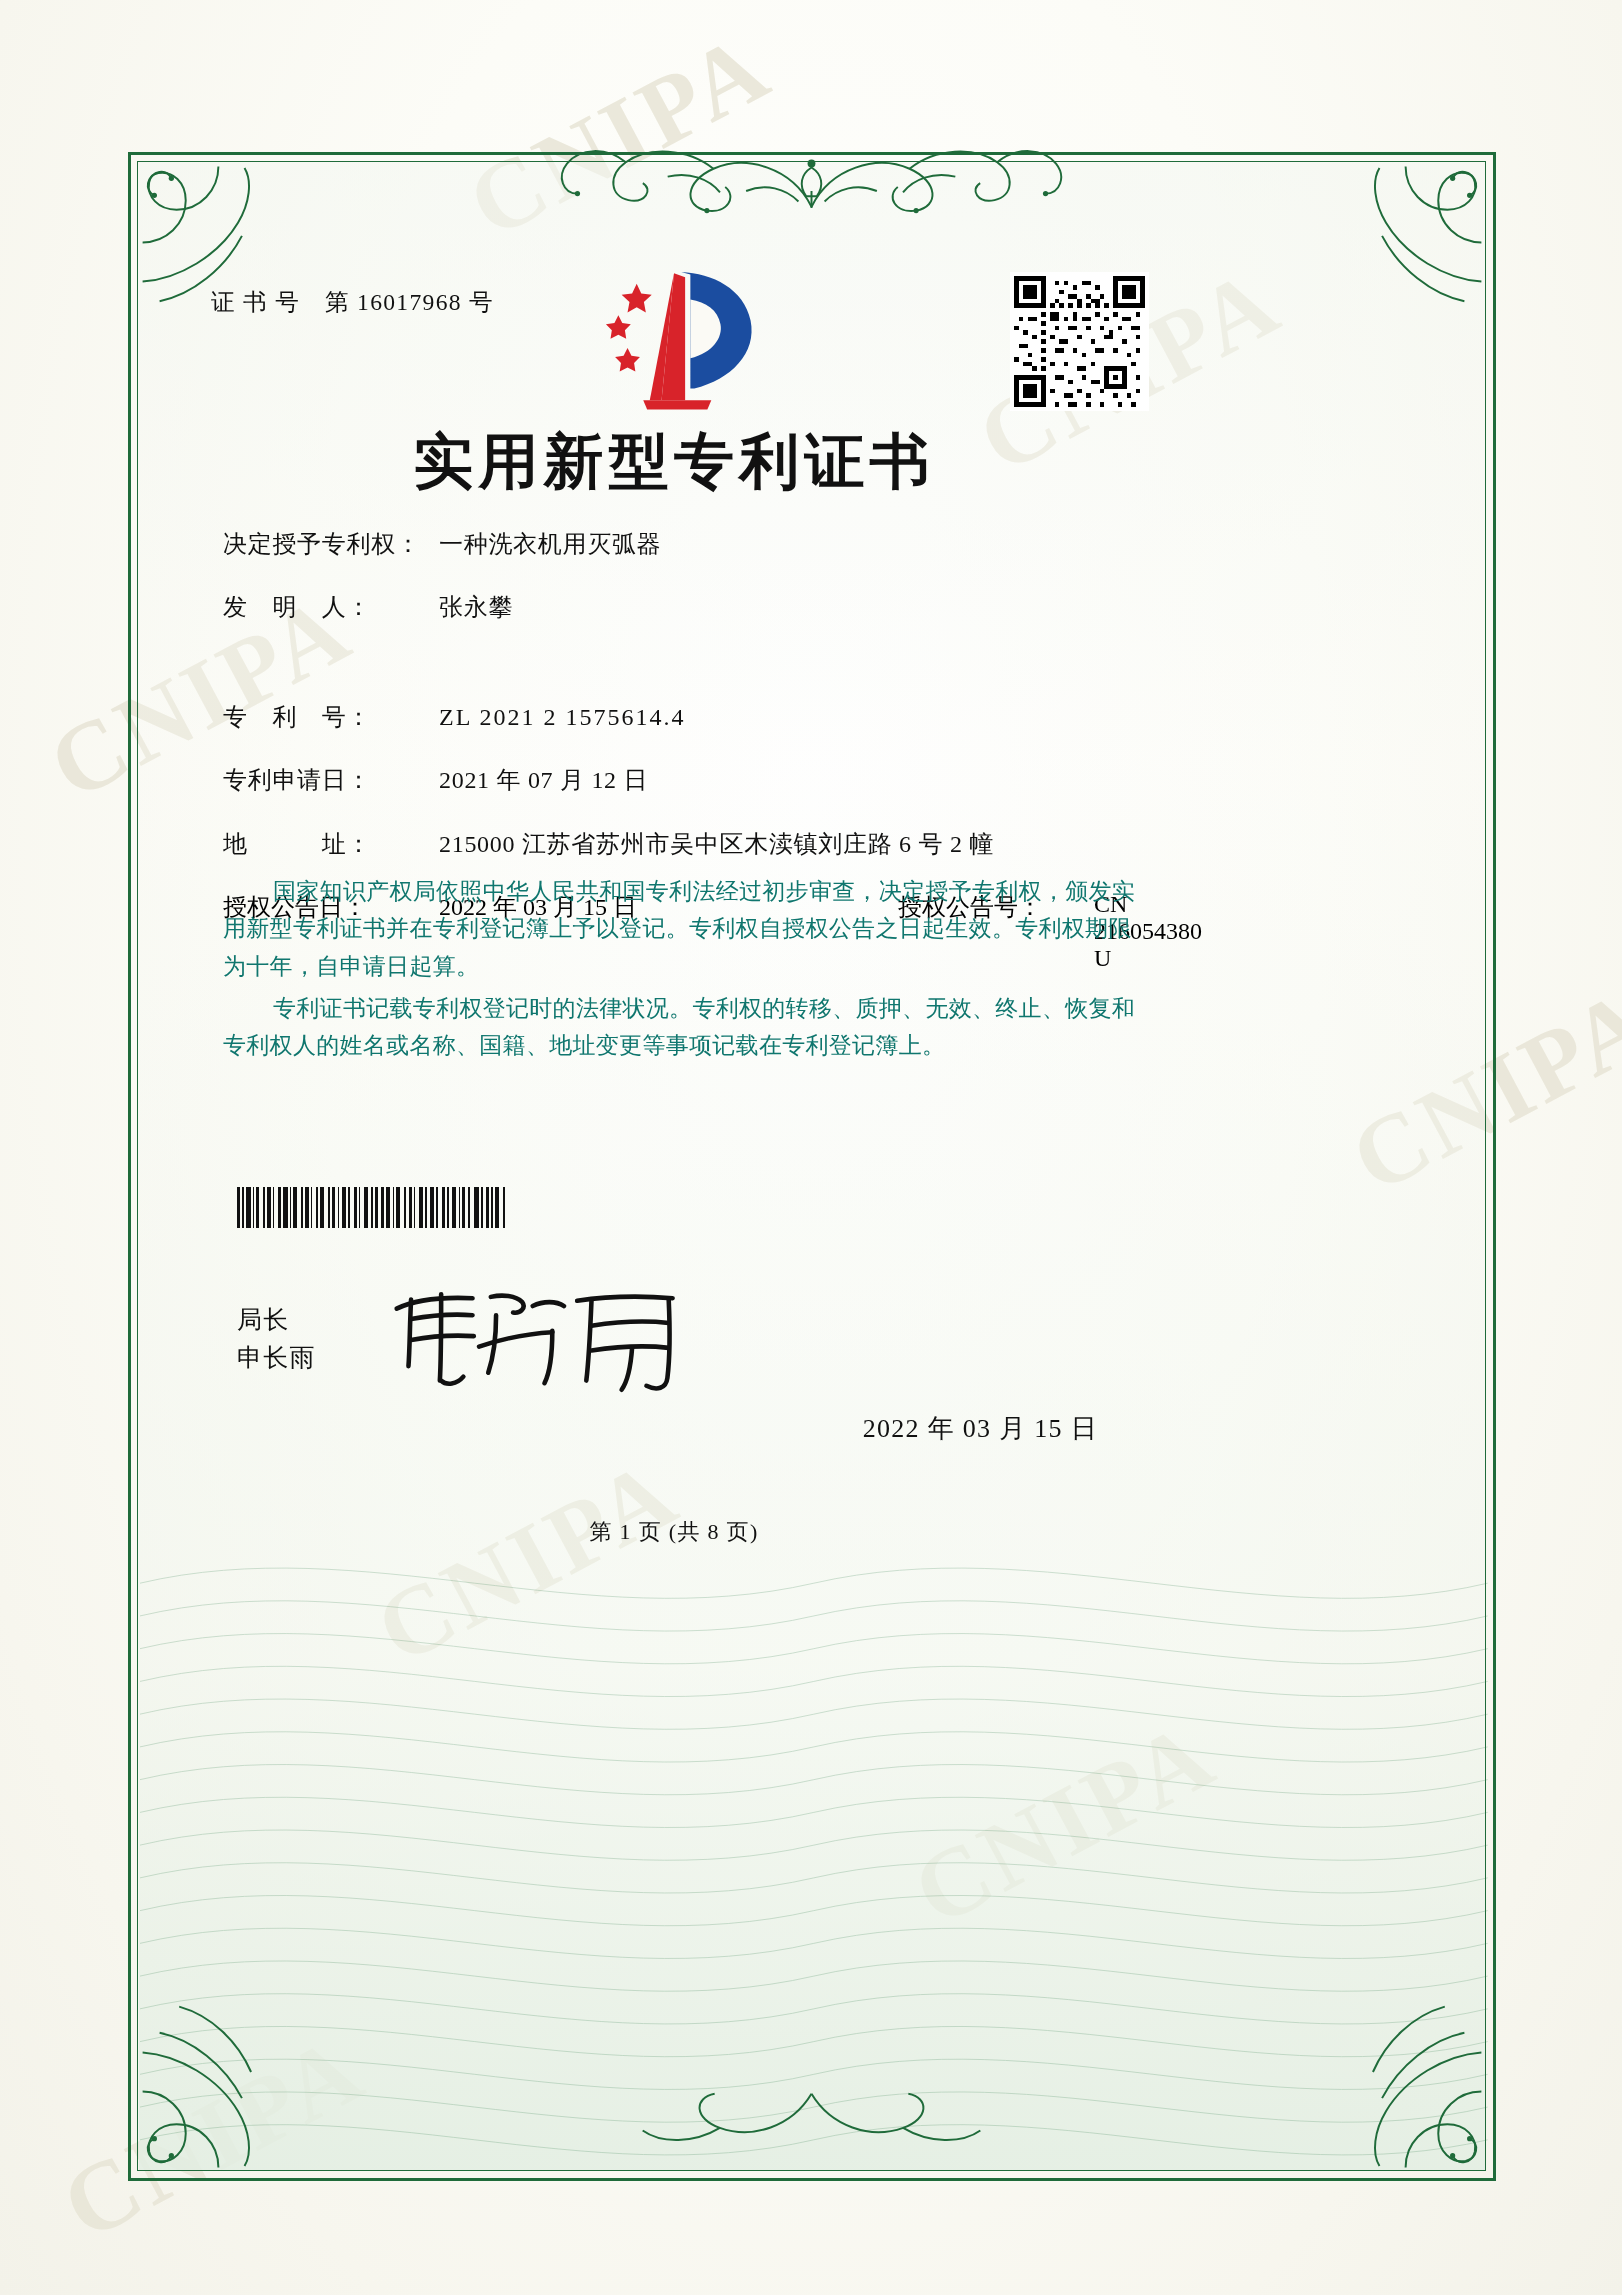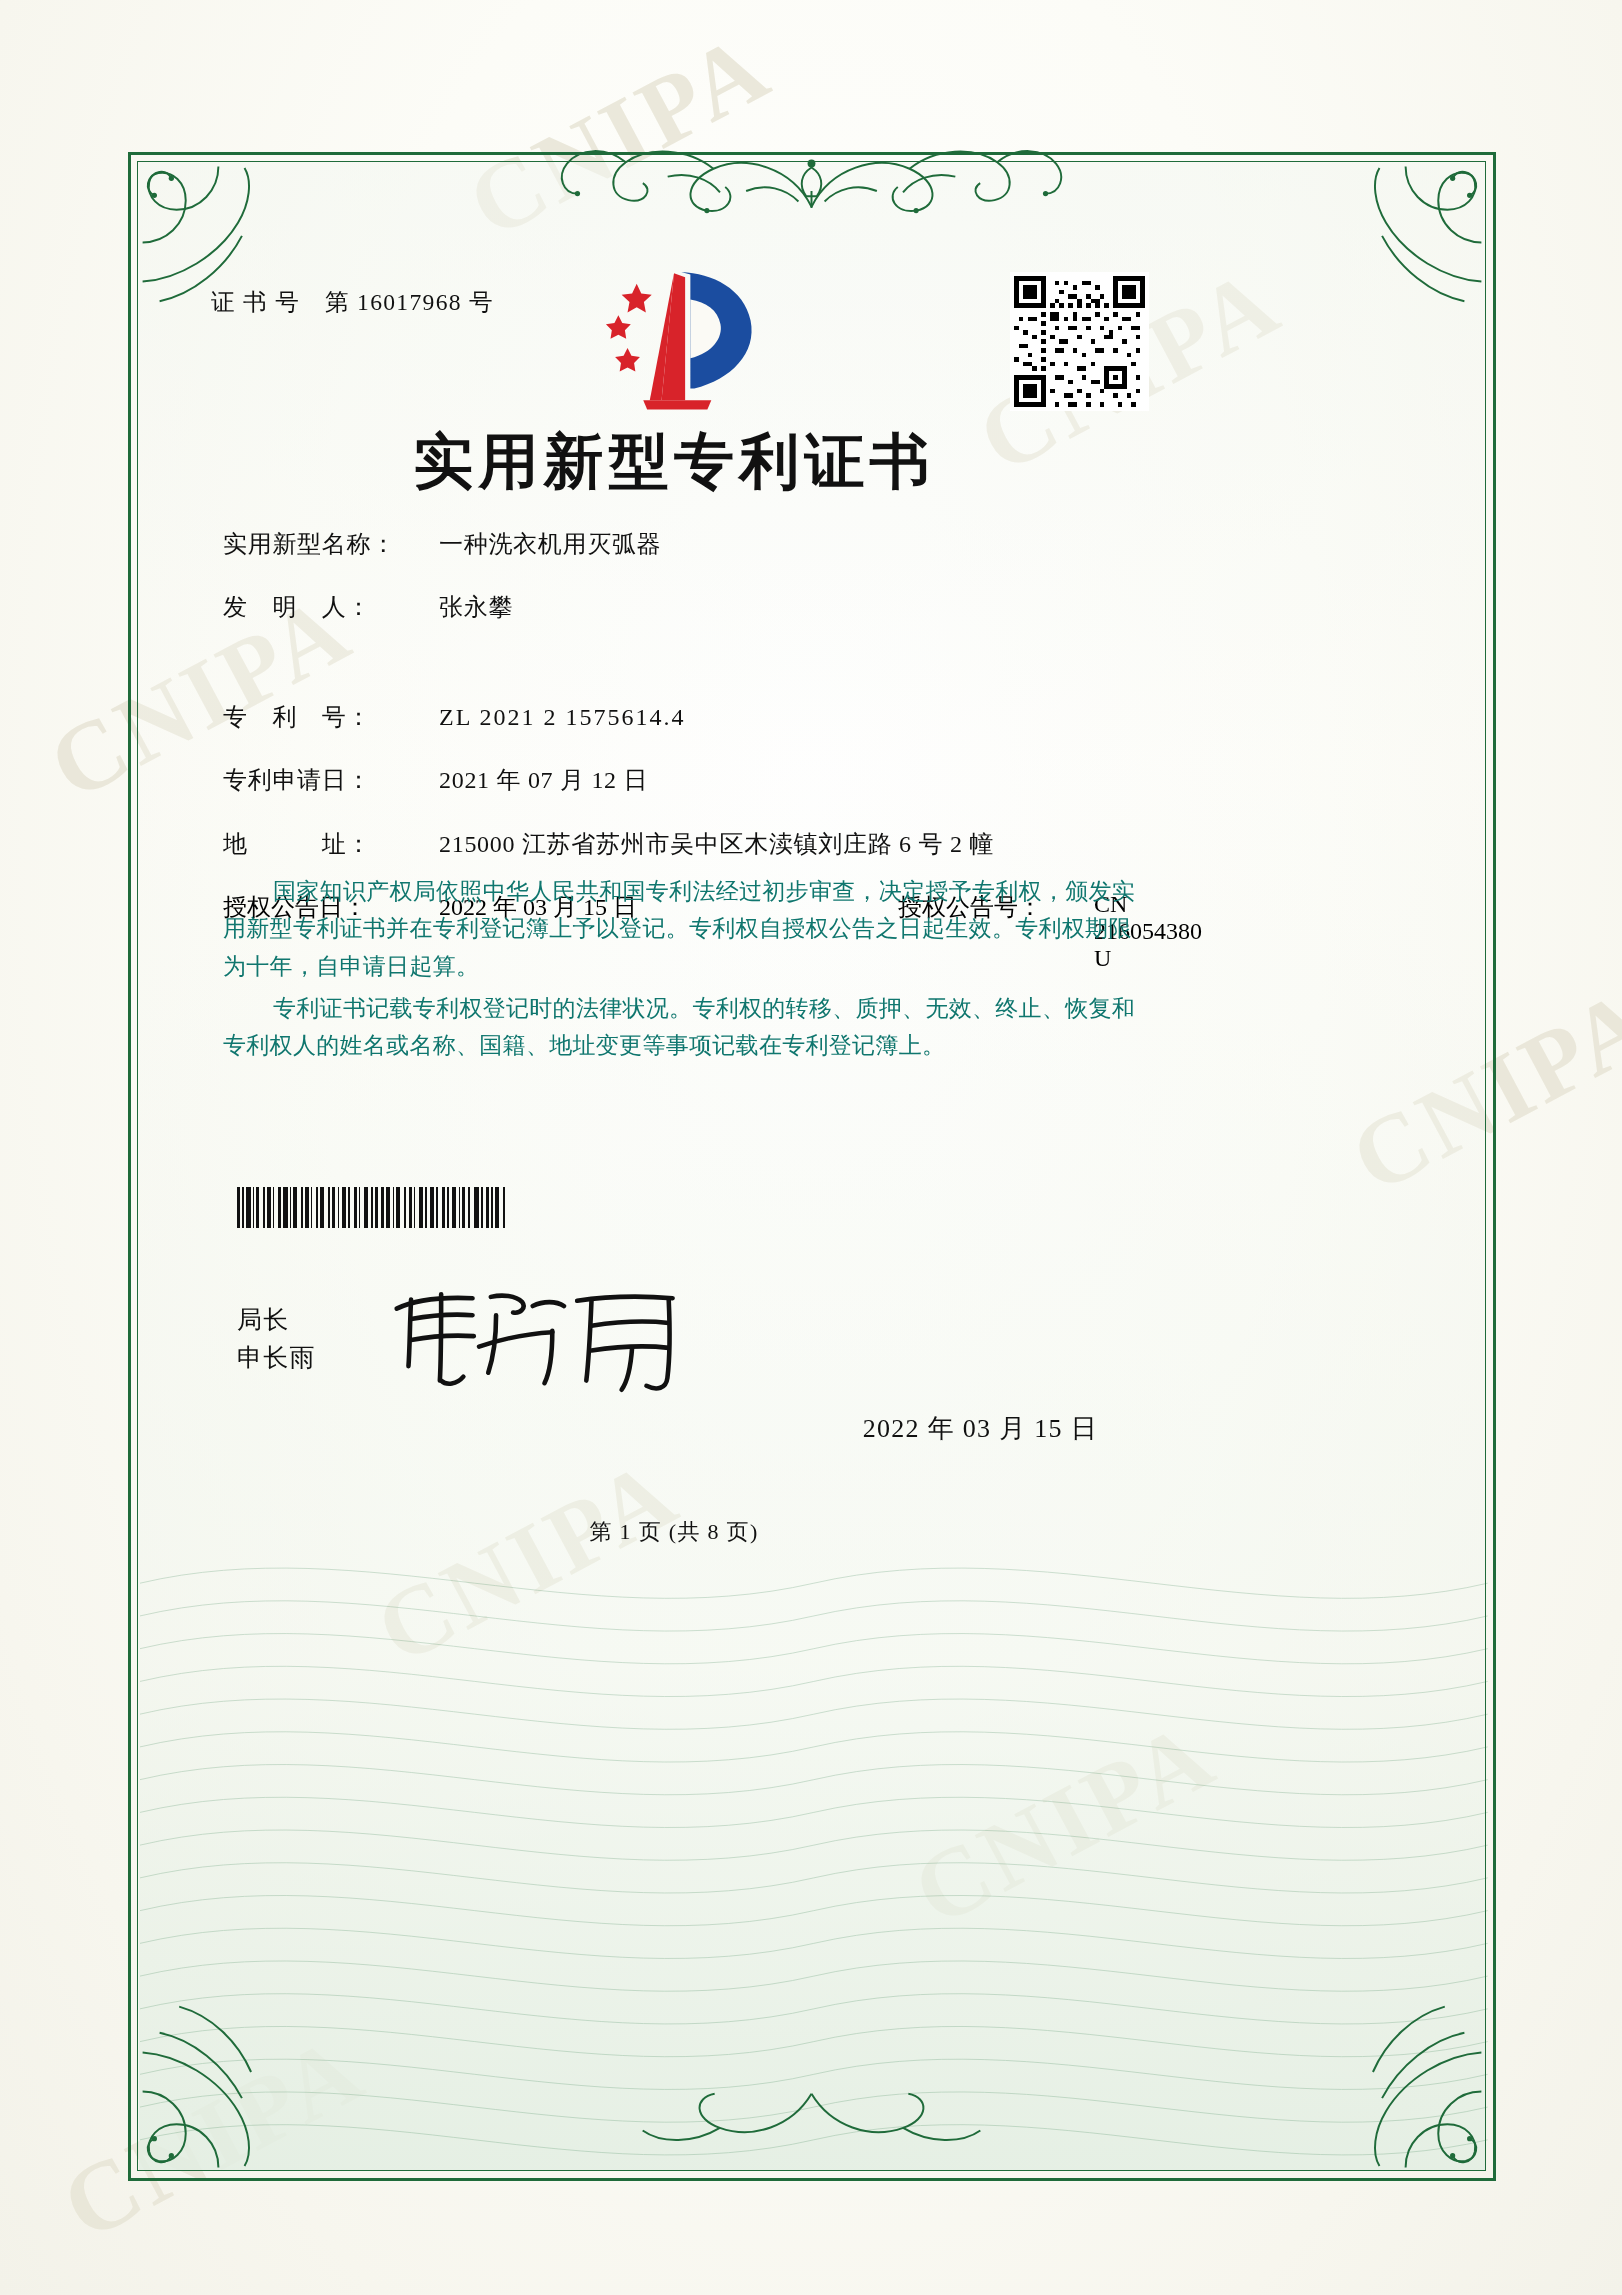--- a/index.html
+++ b/index.html
@@ -535,21 +535,21 @@
         </g>
 
         <path d="M118,214 L222,214 L216,228 L124,228 Z" fill="#d8232a"></path>
       </g>
     </svg>
 
     <div class="title">实用新型专利证书</div>
 
     <div class="fields">
       <div class="field-row">
-        <span class="f-label">实用新型名称：</span>
+        <span class="f-label">决定授予专利权：</span>
         <span class="f-value">一种洗衣机用灭弧器</span>
       </div>
       <div class="field-row">
         <span class="f-label">发　明　人：</span>
         <span class="f-value">张永攀</span>
       </div>
       <div class="field-row">
         <span class="f-label">专　利　号：</span>
         <span class="f-value mono-ish">ZL 2021 2 1575614.4</span>
       </div>

